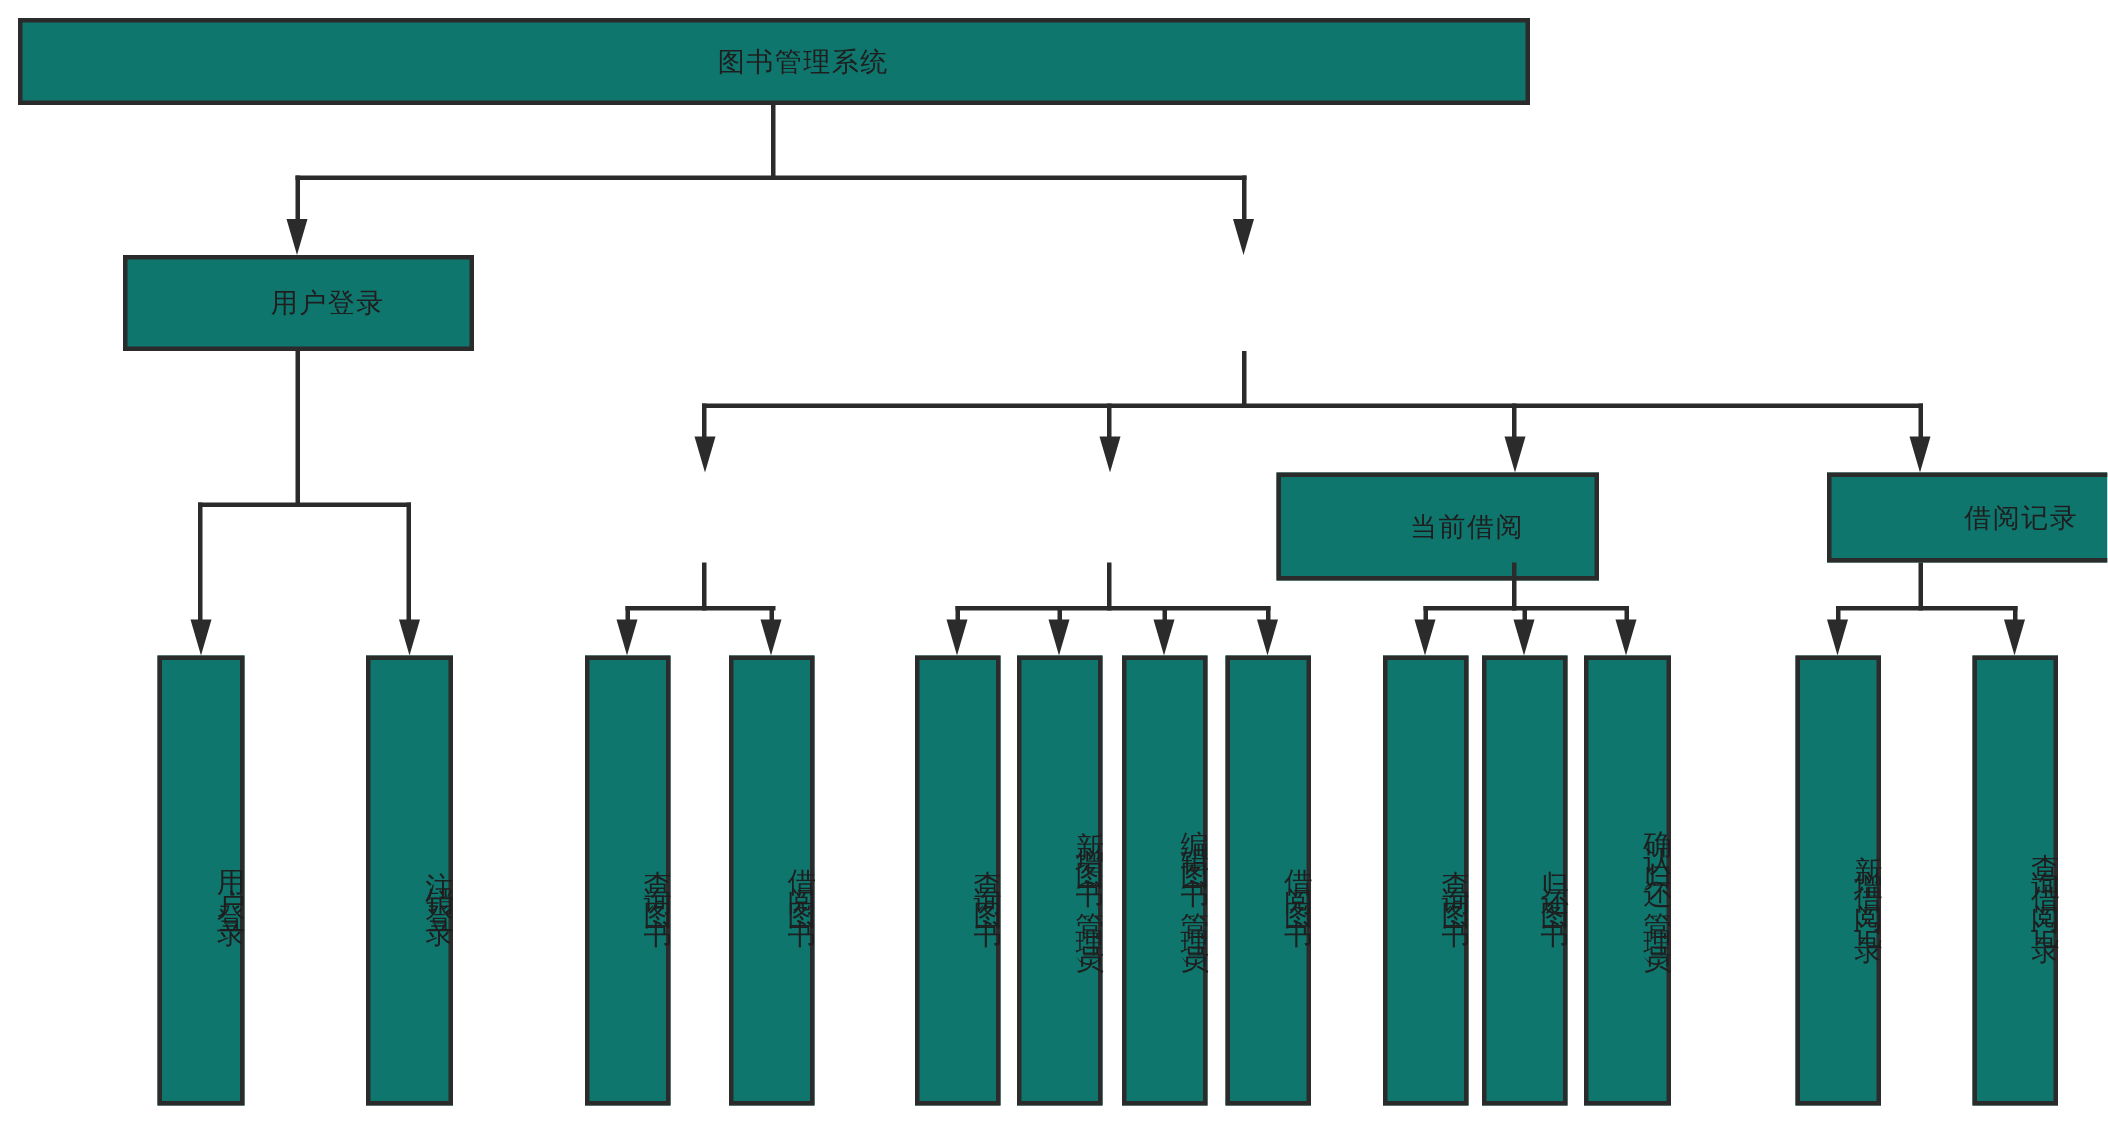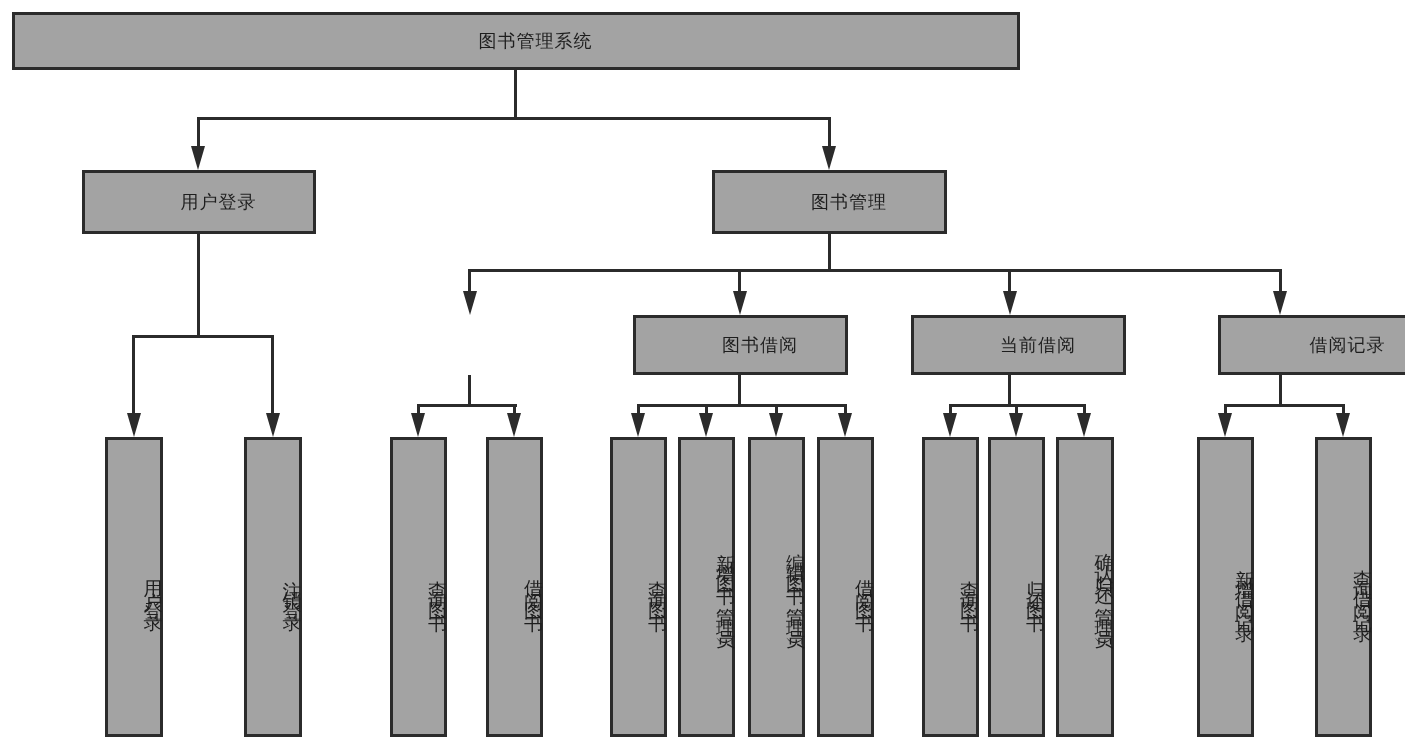--- a/index.html
+++ b/index.html
@@ -7,21 +7,21 @@
     position:relative;
     width:1405px;height:747px;
     background:#ffffff;
     font-family:"Liberation Sans", sans-serif;
     color:#1e1e1e;
     overflow:hidden;
   }
   .box{
     position:absolute;
     box-sizing:border-box;
-    background:#a3a3a3;
+    background:#0f766e;
     border:3px solid #2b2b2b;
     display:flex;
     align-items:center;
     justify-content:center;
     padding-left:39px;
   }
   .hbox{font-size:18px;letter-spacing:1px;}
   .vbox{
     writing-mode:vertical-rl;
     text-orientation:mixed;
@@ -61,42 +61,40 @@
   <div class="box hbox" style="left:12px;top:12px;width:1008px;height:58px">图书管理系统</div>
 
   <i class="ln" style="left:514px;top:68px;width:3px;height:52px"></i>
   <i class="ln" style="left:197px;top:117px;width:634px;height:3px"></i>
   <i class="ln" style="left:197px;top:117px;width:3px;height:34px"></i>
   <i class="arr" style="left:191px;top:146px"></i>
   <i class="ln" style="left:828px;top:117px;width:3px;height:34px"></i>
   <i class="arr" style="left:822px;top:146px"></i>
 
   <div class="box hbox" style="left:82px;top:170px;width:234px;height:64px">用户登录</div>
-  <div class="box hbox" style="left:712px;top:170px;width:235px;height:64px">图书管理</div>
 
   <i class="ln" style="left:197px;top:234px;width:3px;height:104px"></i>
   <i class="ln" style="left:132px;top:335px;width:142px;height:3px"></i>
   <i class="ln" style="left:132px;top:335px;width:3px;height:80px"></i>
   <i class="arr" style="left:127px;top:413px"></i>
   <i class="ln" style="left:271px;top:335px;width:3px;height:80px"></i>
   <i class="arr" style="left:266px;top:413px"></i>
 
   <i class="ln" style="left:828px;top:234px;width:3px;height:38px"></i>
   <i class="ln" style="left:468px;top:269px;width:814px;height:3px"></i>
   <i class="ln" style="left:468px;top:269px;width:3px;height:28px"></i>
   <i class="arr" style="left:463px;top:291px"></i>
   <i class="ln" style="left:738px;top:269px;width:3px;height:28px"></i>
   <i class="arr" style="left:733px;top:291px"></i>
   <i class="ln" style="left:1008px;top:269px;width:3px;height:28px"></i>
   <i class="arr" style="left:1003px;top:291px"></i>
   <i class="ln" style="left:1279px;top:269px;width:3px;height:28px"></i>
   <i class="arr" style="left:1273px;top:291px"></i>
 
-  <div class="box hbox" style="left:633px;top:315px;width:215px;height:60px">图书借阅</div>
-  <div class="box hbox" style="left:911px;top:315px;width:215px;height:60px">当前借阅</div>
+  <div class="box hbox" style="left:851px;top:315px;width:215px;height:72px">当前借阅</div>
   <div class="box hbox" style="left:1218px;top:315px;width:220px;height:60px">借阅记录</div>
 
   <i class="ln" style="left:468px;top:375px;width:3px;height:32px"></i>
   <i class="ln" style="left:417px;top:404px;width:100px;height:3px"></i>
   <i class="ln" style="left:417px;top:404px;width:3px;height:13px"></i>
   <i class="arr" style="left:411px;top:413px"></i>
   <i class="ln" style="left:513px;top:404px;width:3px;height:13px"></i>
   <i class="arr" style="left:507px;top:413px"></i>
 
   <i class="ln" style="left:738px;top:375px;width:3px;height:32px"></i>

